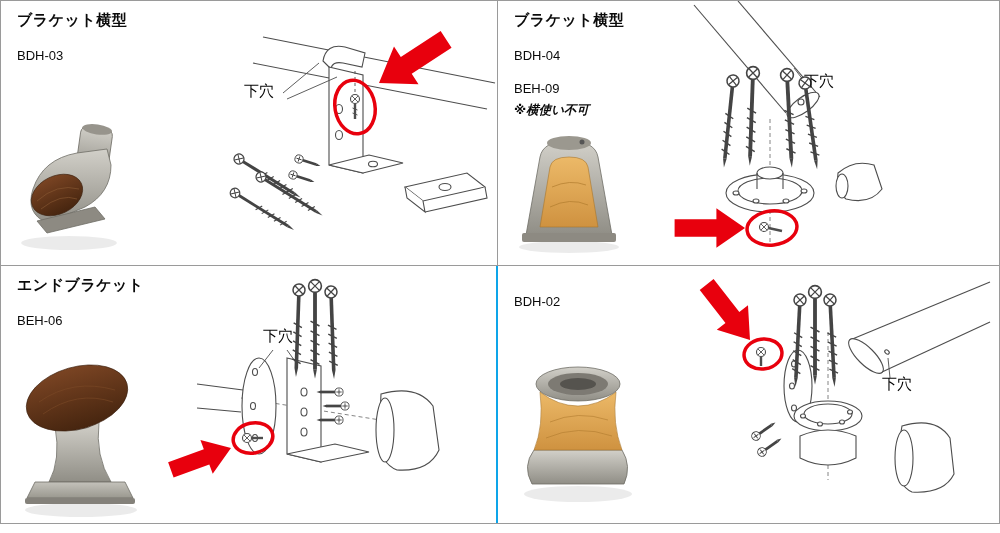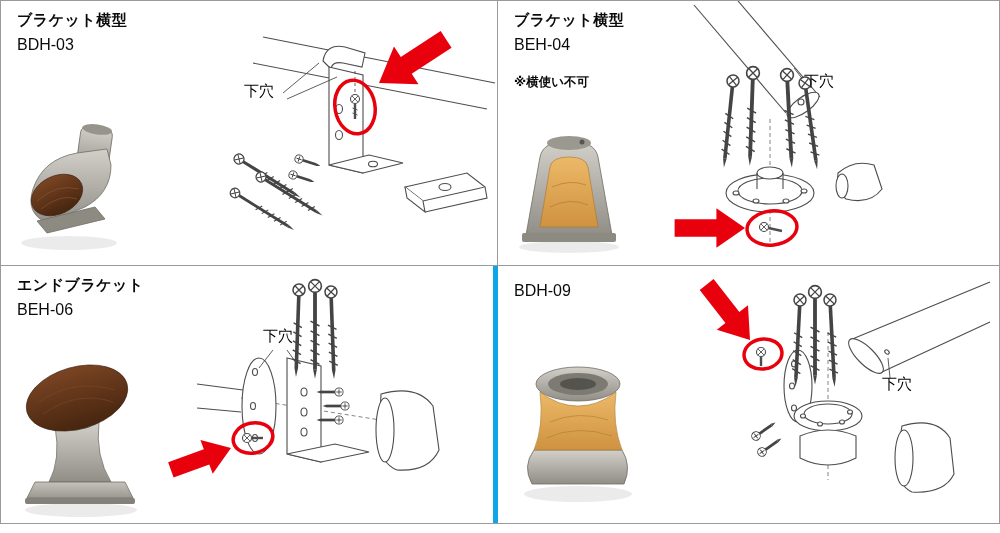--- a/index.html
+++ b/index.html
@@ -3,25 +3,25 @@
 <meta charset="utf-8">
 <style>
   html,body{margin:0;padding:0;background:#fff;}
   body{width:1000px;height:533px;position:relative;overflow:hidden;
        font-family:"Liberation Sans","DejaVu Sans",sans-serif;color:#0b0b0b;}
   .sheet{position:absolute;left:0;top:0;width:998px;height:522px;border:1px solid #9a9a9a;
          display:grid;grid-template-columns:497px 501px;grid-template-rows:265px 257px;background:#fff;}
   .cell{position:relative;overflow:hidden;box-sizing:border-box;}
   .cell-tl{border-right:1px solid #9a9a9a;border-bottom:1px solid #9a9a9a;}
   .cell-tr{border-bottom:1px solid #9a9a9a;}
-  .cell-bl{border-right:5px solid #0ea5e9;}
+  .cell-bl{border-right:2px solid #0ea5e9;}
   .hdr{position:absolute;left:16px;top:10px;}
   .panel-title{font-size:15px;font-weight:700;letter-spacing:.5px;line-height:1.25;text-align:center;}
-  .model{font-size:16px;font-weight:400;margin-top:5px;line-height:1.2;}
-  .note{font-size:12.5px;font-weight:600;margin-top:20px;}
+  .model{font-size:13px;font-weight:400;margin-top:18px;line-height:1.2;}
+  .note{font-size:12.5px;font-weight:600;margin-top:5px;font-style:italic;}
   .anno{position:absolute;font-size:15px;font-weight:500;color:#000;line-height:1;}
   svg.draw{position:absolute;left:0;top:0;}
   svg.photo{position:absolute;}
 </style>
 </head>
 <body>
 
 <svg width="0" height="0" style="position:absolute" aria-hidden="true">
   <defs>
     <linearGradient id="gSilver" x1="0" y1="0" x2="0" y2="1">
@@ -172,21 +172,22 @@
       <path d="M18,108 L104,108 L90,30 Q87,14 61,14 Q35,14 32,30 Z" fill="url(#gSilver)" stroke="#6f6d66" stroke-width="0.8"></path>
       <ellipse cx="61" cy="16" rx="22" ry="7" fill="#9b988f"></ellipse>
       <circle cx="74" cy="15" r="2.5" fill="#555"></circle>
       <path d="M32,100 L90,100 L80,40 Q78,30 61,30 Q44,30 42,40 Z" fill="url(#gWoodL)" stroke="#a8762b" stroke-width="0.6"></path>
       <path d="M44,60 Q62,52 78,58 M42,80 Q62,70 80,78" fill="none" stroke="#b07c2e" stroke-width="1" opacity="0.7"></path>
       <rect x="14" y="106" width="94" height="9" rx="2" fill="#8d8a82"></rect>
     </svg>
 
     <div class="hdr">
       <div class="panel-title">ブラケット横型</div>
-      <div class="model">BEH-04</div>
+      <div class="model">BDH-04</div>
+      <div class="model">BEH-09</div>
       <div class="note">※横使い不可</div>
     </div>
     <div class="anno" style="left:306px;top:72px">下穴</div>
   </div>
 
   <div class="cell cell-bl">
     <svg class="draw" width="497" height="259" viewBox="0 0 497 259">
       <g stroke="#4d4d4d" stroke-width="1.1" fill="none">
         <g>
           <path d="M196,118 L242,124"></path>
@@ -299,18 +300,18 @@
       <ellipse cx="72" cy="142" rx="54" ry="8" fill="#000" opacity="0.08"></ellipse>
       <path d="M28,98 L116,98 Q126,114 118,132 L26,132 Q16,114 28,98 Z" fill="url(#gSilver)" stroke="#6f6d66" stroke-width="0.8"></path>
       <path d="M34,40 Q38,74 28,98 L116,98 Q106,72 110,40 Q92,54 72,54 Q52,54 34,40 Z" fill="url(#gWoodL)" stroke="#a8762b" stroke-width="0.6"></path>
       <path d="M44,70 Q72,58 102,68 M40,86 Q72,72 106,84" fill="none" stroke="#b07c2e" stroke-width="1" opacity="0.6"></path>
       <ellipse cx="72" cy="32" rx="42" ry="17" fill="url(#gSilver)" stroke="#6f6d66" stroke-width="0.8"></ellipse>
       <ellipse cx="72" cy="32" rx="30" ry="11" fill="#7d7a73"></ellipse>
       <ellipse cx="72" cy="32" rx="18" ry="6" fill="#55534e"></ellipse>
     </svg>
 
     <div class="hdr">
-      <div class="model">BDH-09</div>
+      <div class="model">BDH-02</div>
     </div>
     <div class="anno" style="left:384px;top:110px">下穴</div>
   </div>
 
 </div>
 
 </body></html>

